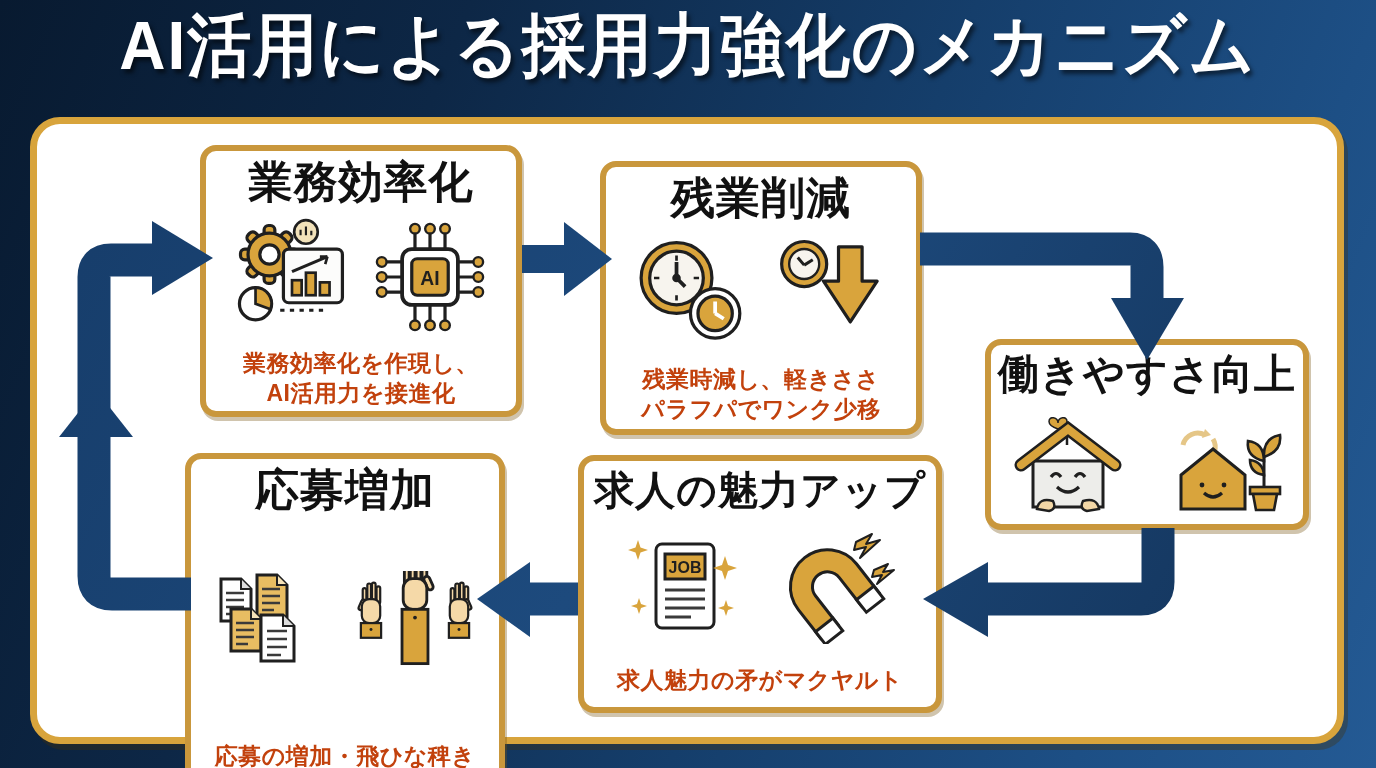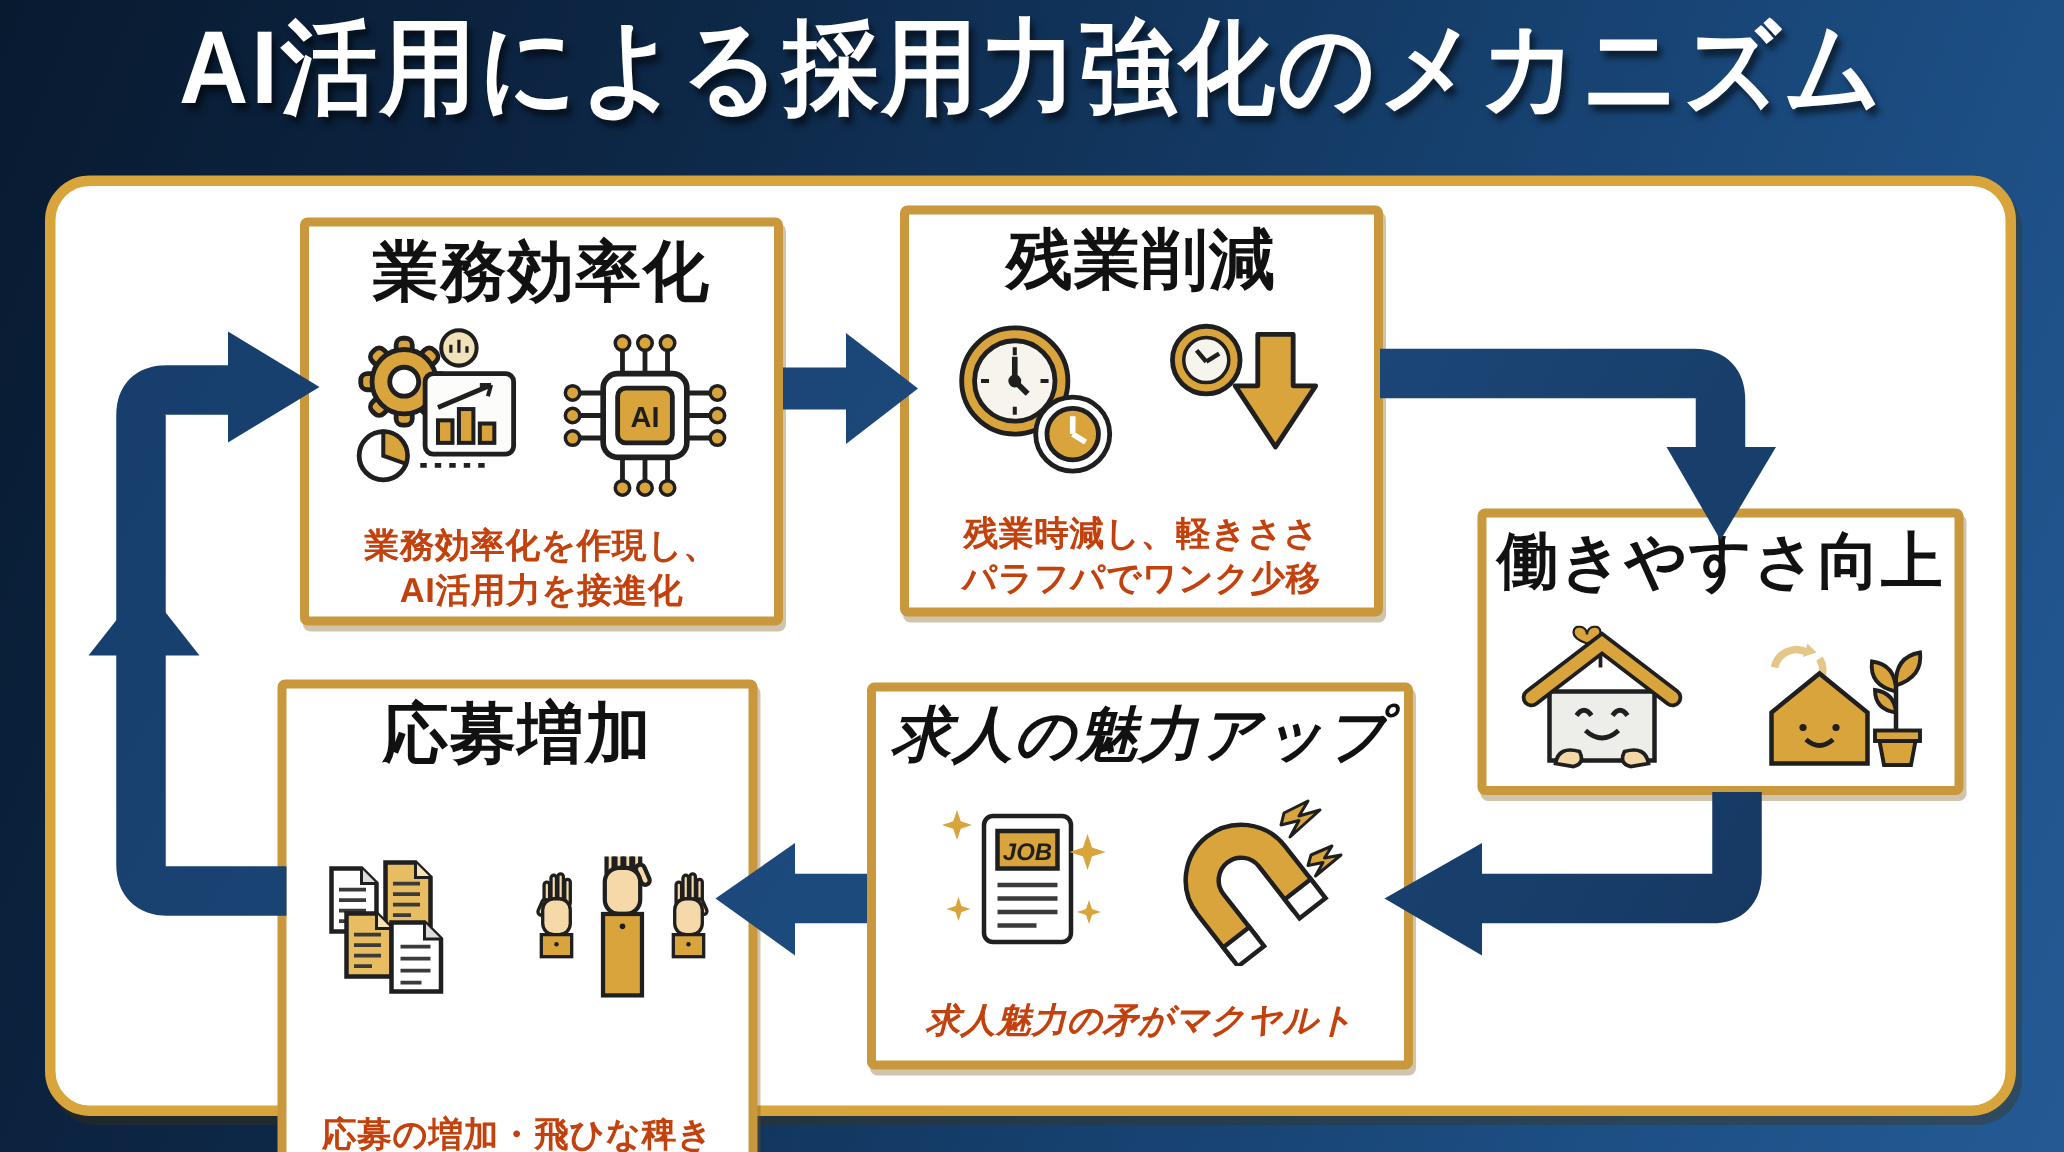--- a/index.html
+++ b/index.html
@@ -15,33 +15,33 @@
     letter-spacing:2px;text-shadow:3px 4px 4px rgba(0,0,0,.55);
     transform:scaleY(1.08);
   }
   .panel{
     position:absolute;left:30px;top:117px;width:1314px;height:627px;
     box-sizing:border-box;background:#ffffff;border:7px solid #d8a43c;
     border-radius:30px;box-shadow:4px 6px 0 rgba(70,50,10,.35);
   }
   .box{
     position:absolute;box-sizing:border-box;background:#ffffff;
-    border:6px solid #c9973c;border-radius:5px;
+    border:6px solid #c9973c;border-radius:16px;
     display:flex;flex-direction:column;align-items:center;
     box-shadow:2px 4px 0 rgba(120,85,20,.35);
     gap:13px;
   }
   .box h2{margin:8px 0 0;font-size:44px;font-weight:900;color:#111;letter-spacing:1px;line-height:1.05;}
   .box .icons{flex:1;display:flex;align-items:center;justify-content:center;gap:16px;}
   .box .sub{margin:0 0 12px;font-size:23px;font-weight:800;color:#c2410c;text-align:center;line-height:1.28;letter-spacing:0.5px;}
   #box-efficiency{left:200px;top:145px;width:322px;height:272px;}
-  #box-overtime{left:600px;top:137px;width:322px;height:274px;}
+  #box-overtime{left:600px;top:161px;width:322px;height:274px;}
   #box-workability{left:985px;top:339px;width:324px;height:191px;}
   #box-workability h2{font-size:41px;margin-top:8px;}
-  #box-jobappeal{left:578px;top:455px;width:364px;height:258px;font-style:italic;}
+  #box-jobappeal{left:578px;top:455px;width:364px;height:258px;}
   #box-jobappeal h2{font-size:40px;}
   #box-applications{left:185px;top:453px;width:320px;height:336px;justify-content:space-between;}
   svg.arrows{position:absolute;left:0;top:0;pointer-events:none;}
   svg text{font-family:"Liberation Sans","DejaVu Sans",sans-serif;}
 </style>
 </head>
 <body>
 
 <div class="stage">
 

